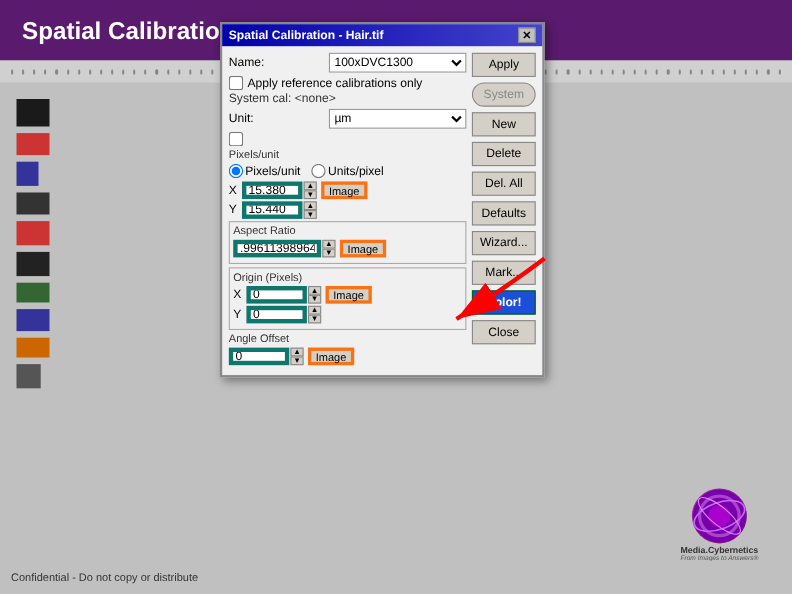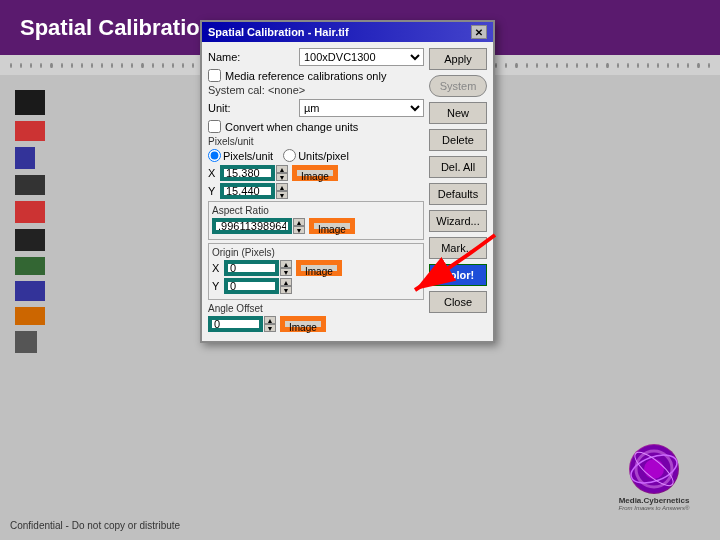--- a/index.html
+++ b/index.html
@@ -203,21 +203,21 @@
       display: flex;
       align-items: center;
       justify-content: center;
       font-size: 7px;
       cursor: pointer;
       line-height: 1;
     }
 
     .image-btn-small {
       background: #d4d0c8;
-      border: 5px solid #f97316;
+      border: 3px solid #f97316;
       font-size: 10px;
       padding: 1px 4px;
       cursor: pointer;
       height: 16px;
       margin-left: 4px;
     }
 
     .aspect-section {
       border: 1px solid #aaa;
       padding: 3px;
@@ -422,37 +422,36 @@
 
       <div class="form-row">
         <span class="form-label">Name:</span>
         <select class="form-select">
           <option value="100xDVC1300">100xDVC1300</option>
         </select>
       </div>
 
       <div class="checkbox-row">
         <input type="checkbox" style="">
-        <span>Media reference calibrations only</span>
+        <span>Apply reference calibrations only</span>
       </div>
 
       <div class="system-cal-row">
         <span>System cal: &lt;none&gt;</span>
       </div>
 
       <div class="form-row">
         <span class="form-label">Unit:</span>
         <select class="form-select">
           <option value="µm">µm</option>
         </select>
       </div>
 
       <div class="checkbox-row">
         <input type="checkbox" style="">
-        <span>Convert when change units</span>
       </div>
 
       <div class="section-label">Pixels/unit</div>
 
       <div class="radio-row">
         <label>
           <input type="radio" name="pxmode" checked="" style="">
           <span>Pixels/unit</span>
         </label>
         <label>

